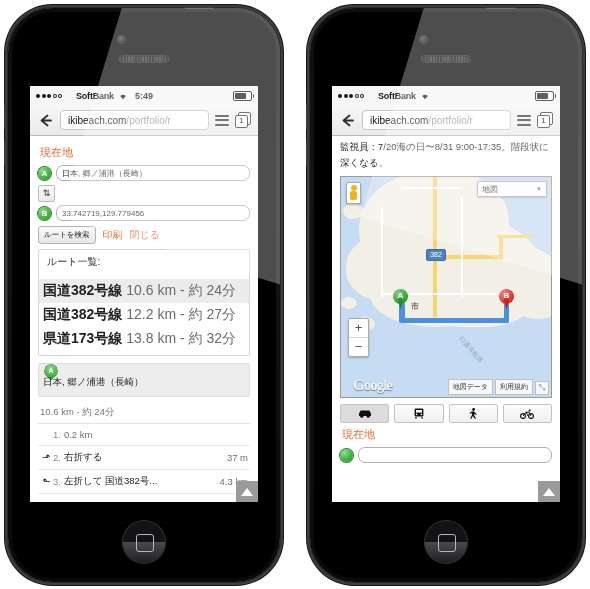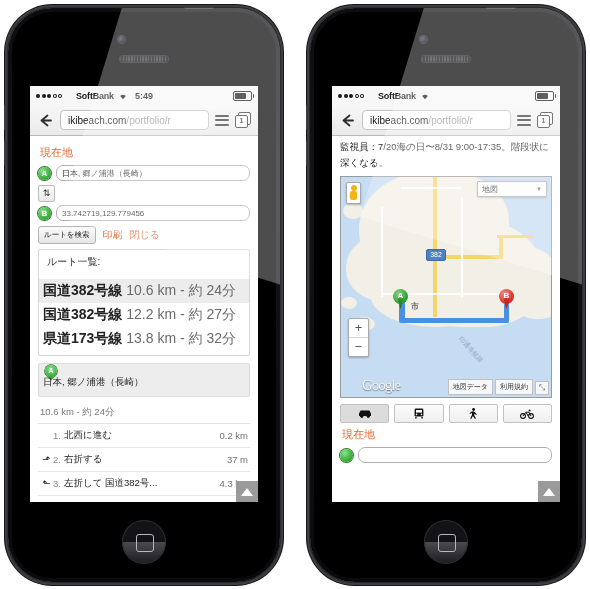--- a/index.html
+++ b/index.html
@@ -130,21 +130,21 @@
   .pegman .head{position:absolute;left:50%;margin-left:-3px;top:2px;width:6px;height:6px;border-radius:50%;background:#f0b518;}
   .pegman .body{position:absolute;left:50%;margin-left:-3.5px;top:8px;width:7px;height:9px;border-radius:2px;background:#f0b518;}
   .maptype{position:absolute;right:4px;top:4px;height:14px;width:60px;background:#fdfdfd;border:1px solid #b0b0b0;
            border-radius:1px;display:flex;align-items:center;padding:0 4px;font-size:8px;color:#333;
            box-shadow:0 1px 2px rgba(0,0,0,.2);}
   .maptype .cv{margin-left:auto;font-size:6px;color:#777;}
   .zoomctl{position:absolute;left:7px;bottom:40px;width:19px;border:1px solid #aaa;border-radius:2px;
            background:#fff;box-shadow:0 1px 2px rgba(0,0,0,.25);}
   .zoomctl div{height:18px;line-height:17px;text-align:center;font-size:13px;color:#555;}
   .zoomctl div:first-child{border-bottom:1px solid #d4d4d4;}
-  .glogo{position:absolute;left:21px;bottom:3px;font-size:15px;font-weight:normal;letter-spacing:-1px;
+  .glogo{position:absolute;left:12px;bottom:3px;font-size:15px;font-weight:bold;letter-spacing:-1px;
          color:#f3f3f3;text-shadow:0 1px 1px rgba(0,0,0,.45);font-family:"Liberation Serif",serif;}
   .mapfoot{position:absolute;right:2px;bottom:2px;display:flex;gap:2px;align-items:flex-end;}
   .mapfoot span{background:#f7f7f7;border:1px solid #c0c0c0;font-size:7px;color:#333;padding:2px 4px;}
   .mapfoot .zz{width:12px;height:12px;padding:0;line-height:11px;text-align:center;font-size:8px;color:#666;}
   .modes{display:flex;gap:5px;margin:6px 8px 4px 8px;}
   .modebtn{flex:1;height:17px;border:1px solid #c2c2c2;border-radius:2px;
            background:linear-gradient(180deg,#fcfcfc,#efefef);display:flex;align-items:center;justify-content:center;}
   .modebtn.act{background:#dcdcdc;}
   .modebtn svg{display:block;}
   .routeline{position:absolute;background:#4a90e2;border-radius:2px;}
@@ -258,21 +258,20 @@
               <span>A</span>
             </div>
             <div class="otext">日本, 郷ノ浦港（長崎）</div>
           </div>
 
           <div class="summary">10.6 km - 約 24分</div>
 
           <div class="steprow">
             <div class="stepicon"></div>
             <div class="stepnum">1.</div>
-            <div class="steptext">北西に進む</div>
             <div class="stepdist">0.2 km</div>
           </div>
           <div class="steprow">
             <div class="stepicon">⬏</div>
             <div class="stepnum">2.</div>
             <div class="steptext">右折する</div>
             <div class="stepdist">37 m</div>
           </div>
           <div class="steprow">
             <div class="stepicon">⬑</div>

